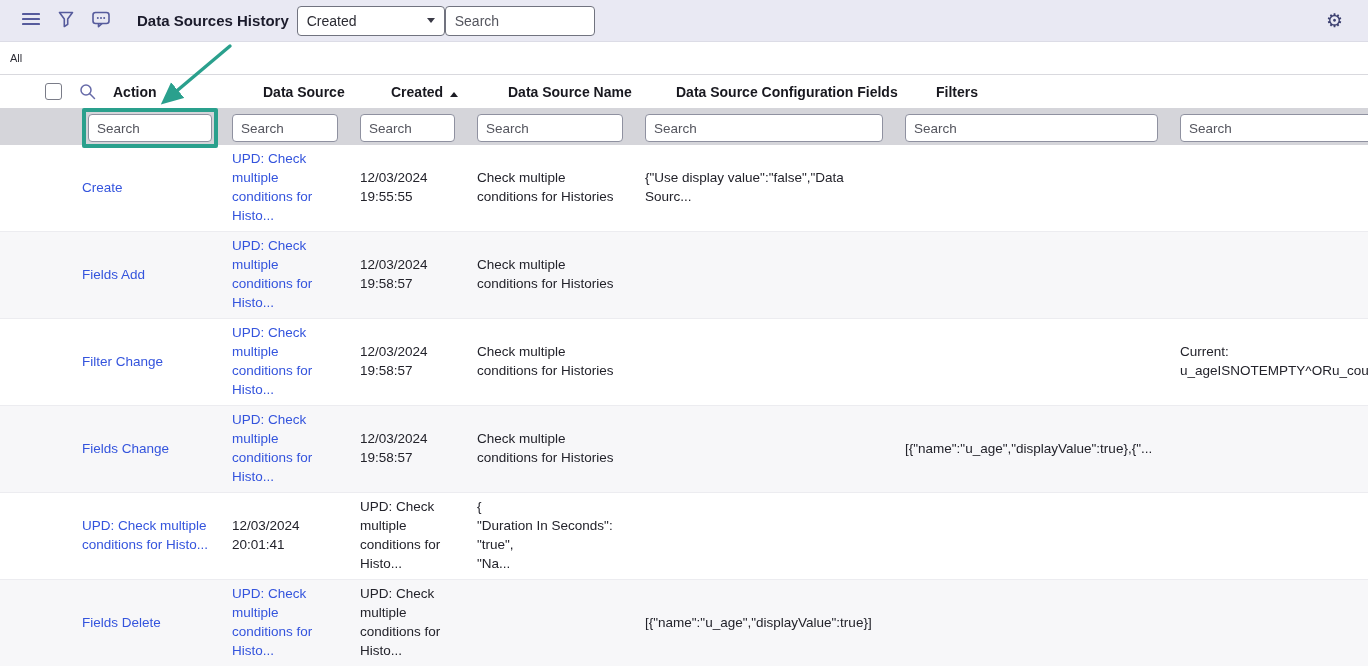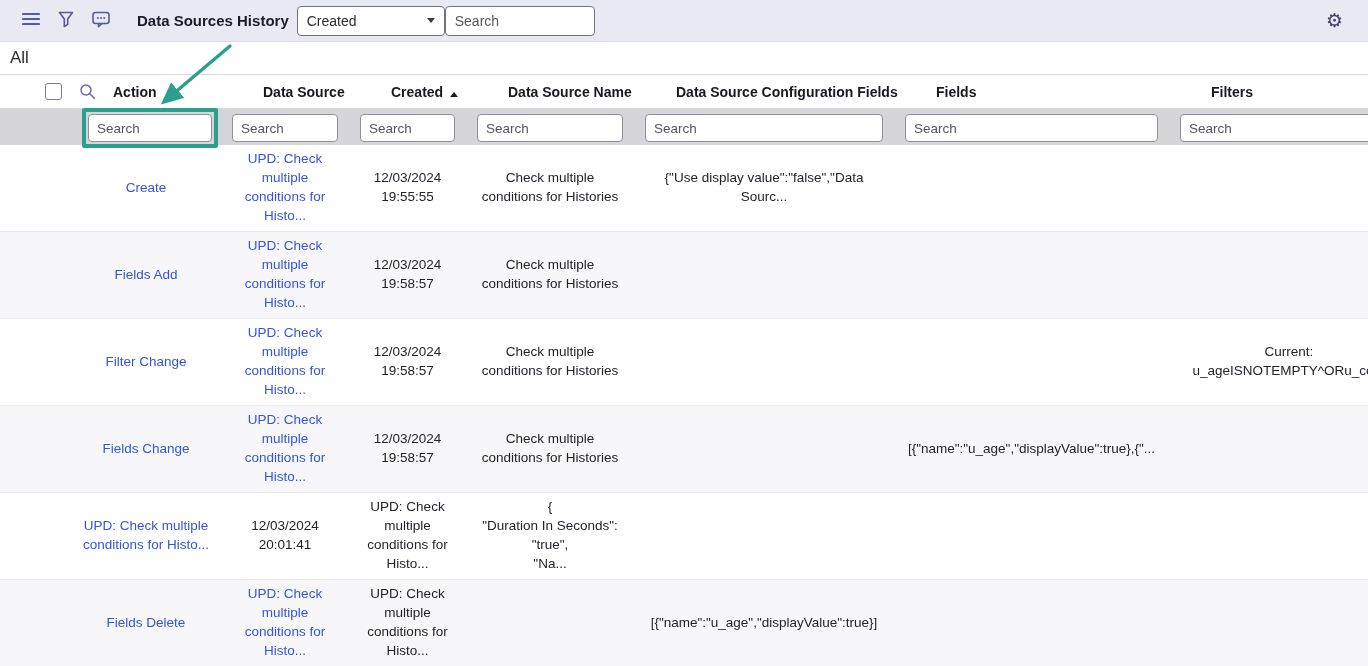--- a/index.html
+++ b/index.html
@@ -23,21 +23,21 @@
   .tb-search { width:150px; height:30px; border:1px solid #71737f; border-radius:4px;
                font-size:14px; padding:0 9px; color:#2b2b33; background:#fff;
                font-family:"Liberation Sans", sans-serif; }
   .tb-gear { margin-left:auto; margin-right:25px; font-size:19px; color:#3c4070;
              background:none; border:none; cursor:pointer; line-height:1; }
   input::placeholder { color:#54555e; opacity:1; }
 
   
   .crumb-row { height:33px; background:#fff; display:flex; align-items:center;
                padding-left:10px; border-bottom:1px solid #d9d9de; }
-  .crumb { font-size:17px; color:#2e2e36; cursor:pointer; }
+  .crumb { font-size:11px; color:#2e2e36; cursor:pointer; }
 
   
   .grid-row { display:grid;
     grid-template-columns:82px 150px 128px 117px 168px 260px 275px 240px; }
   .hdr-row { height:33px; align-items:center; background:#fff;padding-left:31px; }
   .hdr-cell { font-size:14px; font-weight:bold; color:#18181f; padding-right:18px;
               white-space:nowrap; overflow:hidden; cursor:pointer; }
   .hdr-select { display:flex; align-items:center; }
   .chk { width:17px; height:17px; border:1px solid #7a7c88; border-radius:3px;
          background:#fff; margin-left:14px; cursor:pointer; }
@@ -51,21 +51,21 @@
              border-radius:4px; font-size:13.5px; padding:0 8px; color:#3c3d46;
              background:#fff; font-family:"Liberation Sans", sans-serif; }
   .hl-box { border:4px solid #2aa08d; border-radius:2px; padding:2px;
             width:calc(100% - 14px); }
   .hl-box .f-input { width:100%; }
 
   .data-row { min-height:87px; align-items:center; background:#fff;
               border-bottom:1px solid #ececf0; }
   .data-row:nth-child(even) { background:#f7f7f9; }
   .cell { font-size:13.5px; color:#23232b; line-height:1.4; padding-right:22px;
-          overflow:hidden;text-align:center; }
+          overflow:hidden; }
   .cell a { color:#3454dd; text-decoration:none; cursor:pointer; }
   .c-config { white-space:pre-wrap; }
   .c-fields { white-space:nowrap; }
   .c-filters { white-space:pre; }
 
   
   .anno-arrow { position:absolute; left:150px; top:40px; pointer-events:none; z-index:5; }
 </style>
 </head>
 <body>
@@ -130,23 +130,20 @@
     <div class="hdr-cell">
       <span>Created</span><span class="sort-up"></span>
     </div>
     <div class="hdr-cell">
       <span>Data Source Name</span>
     </div>
     <div class="hdr-cell">
       <span>Data Source Configuration Fields</span>
     </div>
     <div class="hdr-cell">
-      <span>Fields</span>
-    </div>
-    <div class="hdr-cell">
       <span>Filters</span>
     </div>
   </div>
 
   <div class="grid-row filter-row">
     <div></div>
     <div>
       <div class="hl-box">
         <input class="f-input" type="text" placeholder="Search" style="">
       </div>

